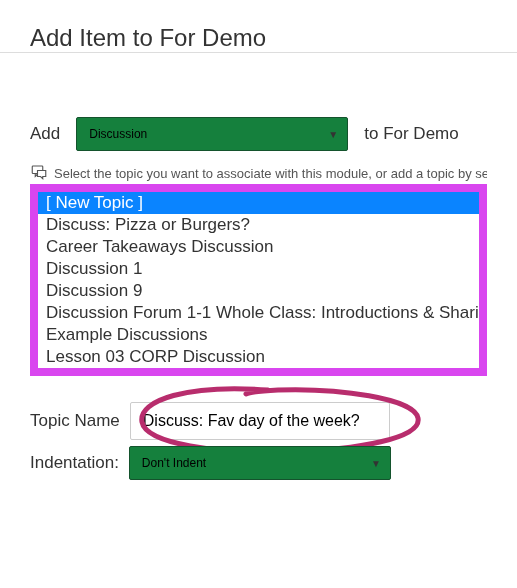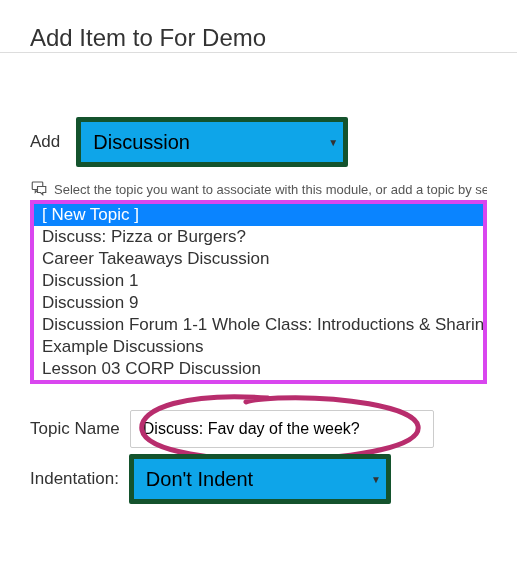--- a/index.html
+++ b/index.html
@@ -35,24 +35,24 @@
     margin-top: 40px;
     margin-bottom: 12px;
     font-size: 17px;
   }
   .select-wrap {
     position: relative;
     display: inline-block;
   }
   .select {
     appearance: none;
-    border: 5px solid #14532d;
-    background: #0ea5e9;
+    border: 1px solid #14532d;
+    background: #15803d;
     padding: 9px 36px 9px 12px;
-    font-size: 20px;
+    font-size: 12px;
     border-radius: 2px;
     min-width: 272px;
     cursor: pointer;
   }
   .select-wrap::after {
     content: "▼";
     position: absolute;
     right: 10px;
     top: 50%;
     transform: translateY(-50%);
@@ -69,21 +69,21 @@
     white-space: nowrap;
     overflow: hidden;
   }
   .helper-icon svg {
     width: 18px;
     height: 18px;
     stroke: #555;
     fill: none;
   }
   .listbox {
-    border: 4px solid #d946ef;
+    border: 8px solid #d946ef;
     background: #fff;
     max-height: 200px;
     overflow: hidden;
     font-size: 17px;
     margin-bottom: 26px;
     width: 100%;
   }
   .listbox .opt {
     padding: 0px 8px;
     cursor: pointer;
@@ -101,21 +101,21 @@
     gap: 10px;
     margin-bottom: 6px;
     font-size: 17px;
     position: relative;
   }
   .text-input {
     border: 1px solid #ccc;
     padding: 9px 12px;
     font-size: 16px;
     border-radius: 2px;
-    width: 304px;
+    width: 260px;
   }
   .indent-select { min-width: 262px; }
   .annotation {
     position: absolute;
     pointer-events: none;
   }
   .annotation svg {
     width: 100%;
     height: 100%;
   }
@@ -137,20 +137,21 @@
 <hr class="hr">
 <div class="container">
 
   <div class="add-row">
     <span>Add</span>
     <div class="select-wrap">
       <select class="select">
         <option>Discussion</option>
       </select>
     </div>
+    <span>to For Demo</span>
   </div>
 
   <div class="helper-row">
     <span class="helper-icon">
       <svg viewBox="0 0 24 24" stroke-width="1.5">
         <rect x="3" y="4" width="14" height="10" rx="1"></rect>
         <path d="M7 14 L7 18 L11 14"></path>
         <path d="M10 10 L21 10 L21 18 L17 18 L17 21 L14 18 L10 18 Z" fill="#fff"></path>
       </svg>
     </span>

